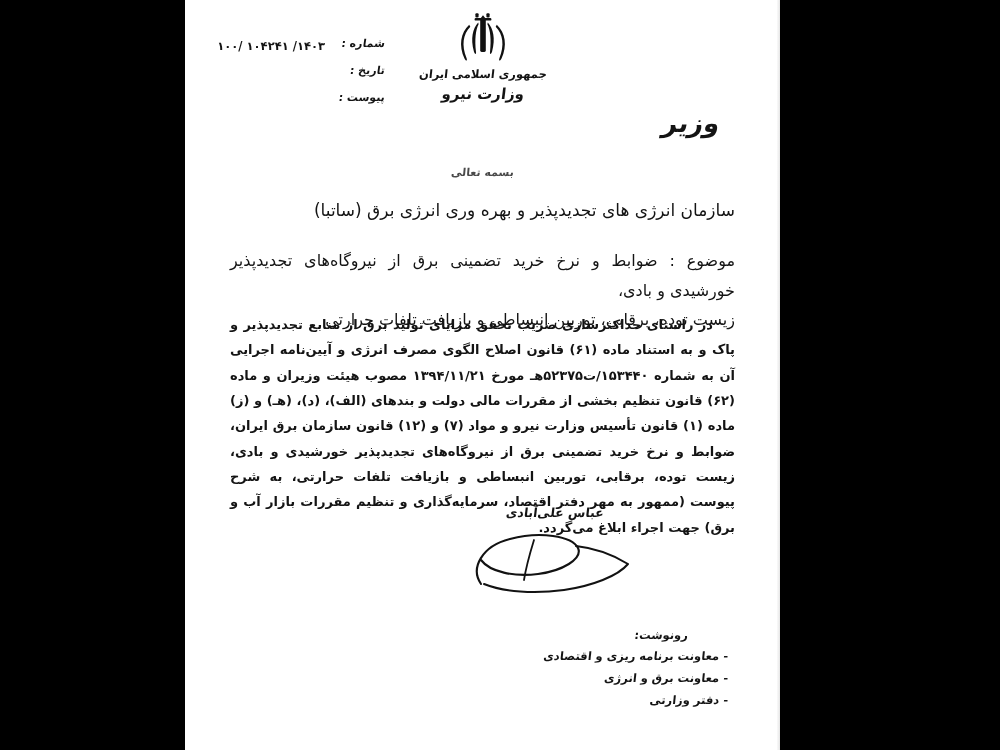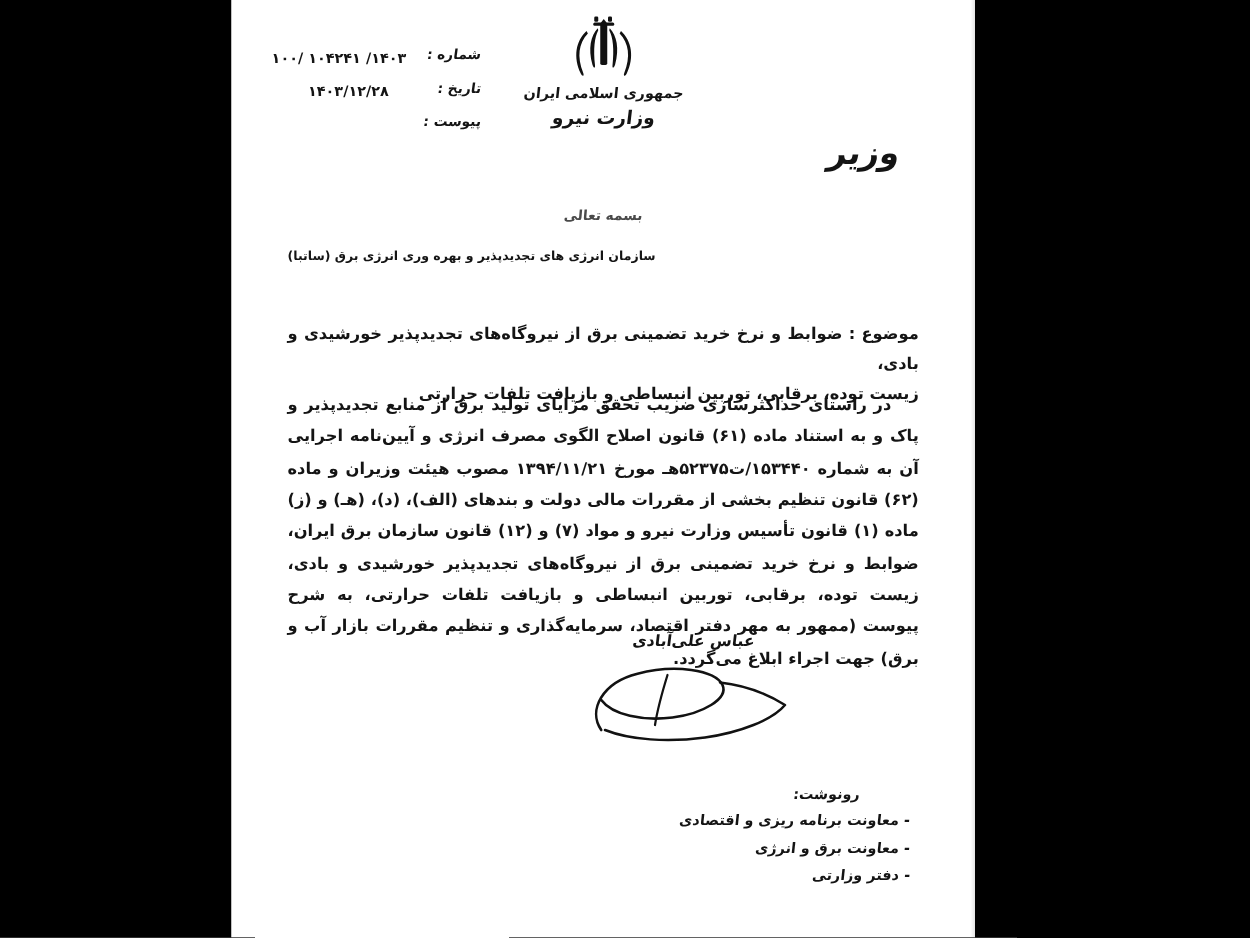--- a/index.html
+++ b/index.html
@@ -131,32 +131,32 @@
     font-size: 11px;
     font-weight: 600;
     color: #4a4a4a;
     transform: skewX(-5deg);
   }
   .addressee {
     position: absolute;
     top: 198px;
     right: 45px;
     width: 505px;
-    text-align: left;
-    font-size: 10px;
-    font-weight: 700;
+    text-align: right;
+    font-size: 17px;
+    font-weight: 400;
     line-height: 1.5;
   }
   .subject {
     position: absolute;
-    top: 256px;
+    top: 246px;
     right: 45px;
     width: 505px;
-    font-size: 13px;
-    font-weight: 700;
+    font-size: 16px;
+    font-weight: 400;
     line-height: 1.85;
     text-align: justify;
     text-align-last: right;
   }
   .subject .subj-l2 { display: block; }
 
   .para {
     position: absolute;
     top: 312px;
     right: 45px;
@@ -252,21 +252,20 @@
       </div>
 
       <div class="ref-block">
         <div class="ref-labels">
           <div class="ref-label">شماره :</div>
           <div class="ref-label">تاریخ :</div>
           <div class="ref-label">پیوست :</div>
         </div>
         <div class="ref-values">
           <div class="ref-value">۱۴۰۳/ ۱۰۴۲۴۱ /۱۰۰</div>
-          <div class="ref-value v2">۱۴۰۳/۱۲/۲۸</div>
           <div class="ref-value"></div>
         </div>
       </div>
 
       <div class="minister-stamp">وزیر</div>
     </div>
 
     <div class="basmala">بسمه تعالی</div>
 
     <div class="addressee">سازمان انرژی های تجدیدپذیر و بهره وری انرژی برق (ساتبا)</div>

